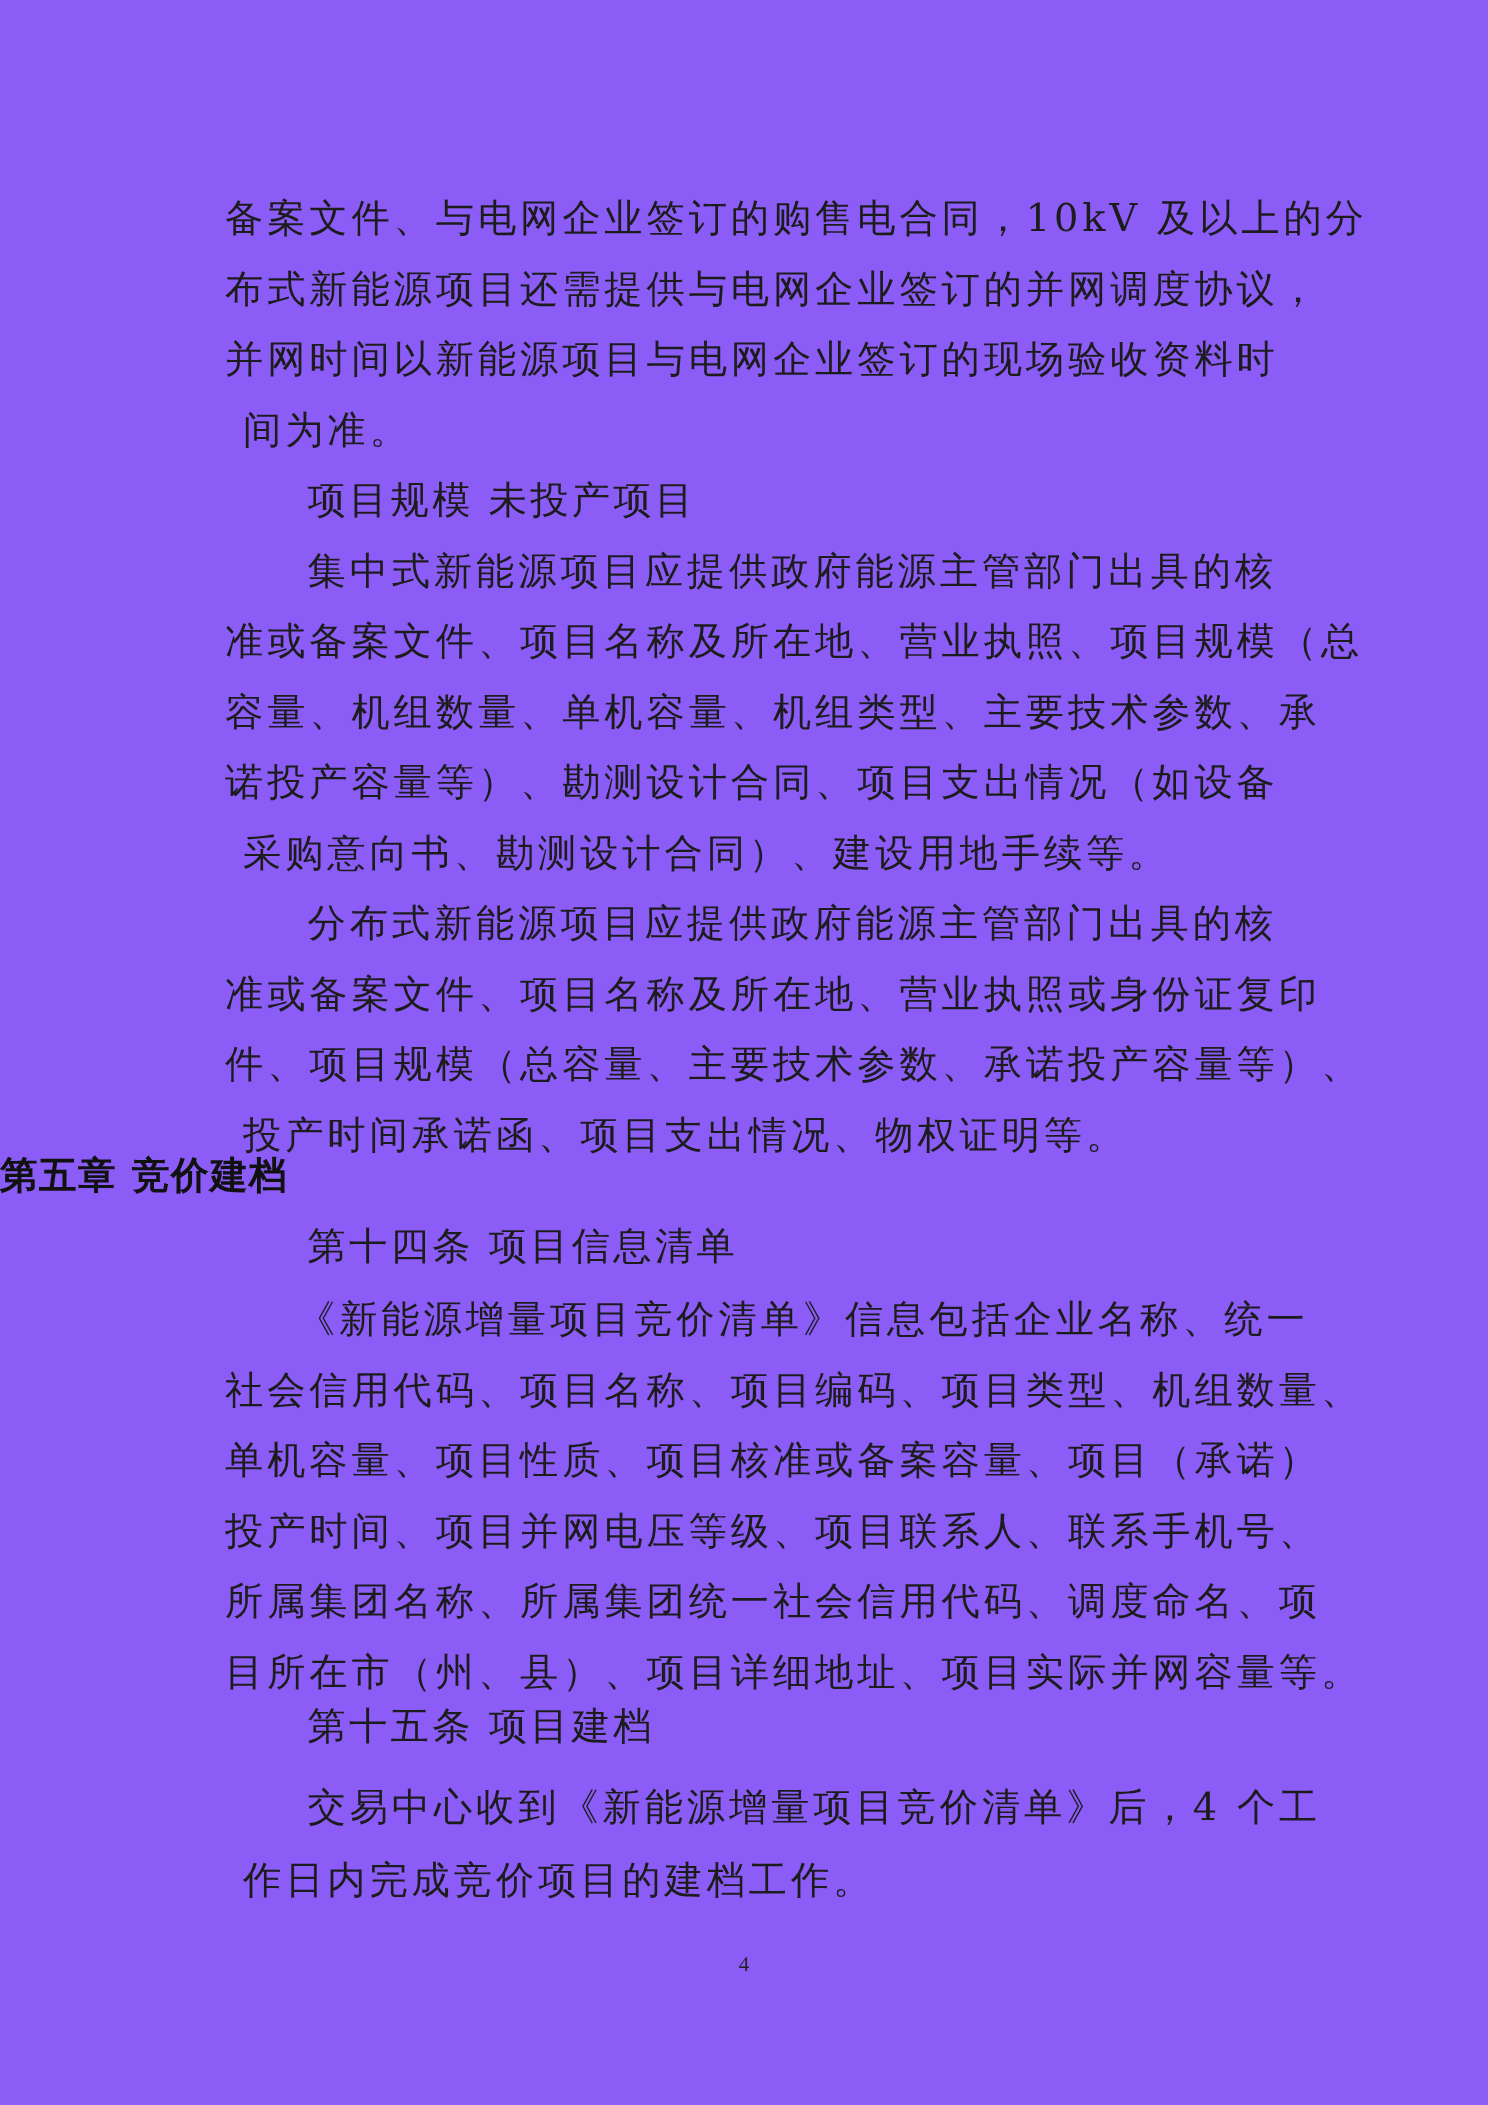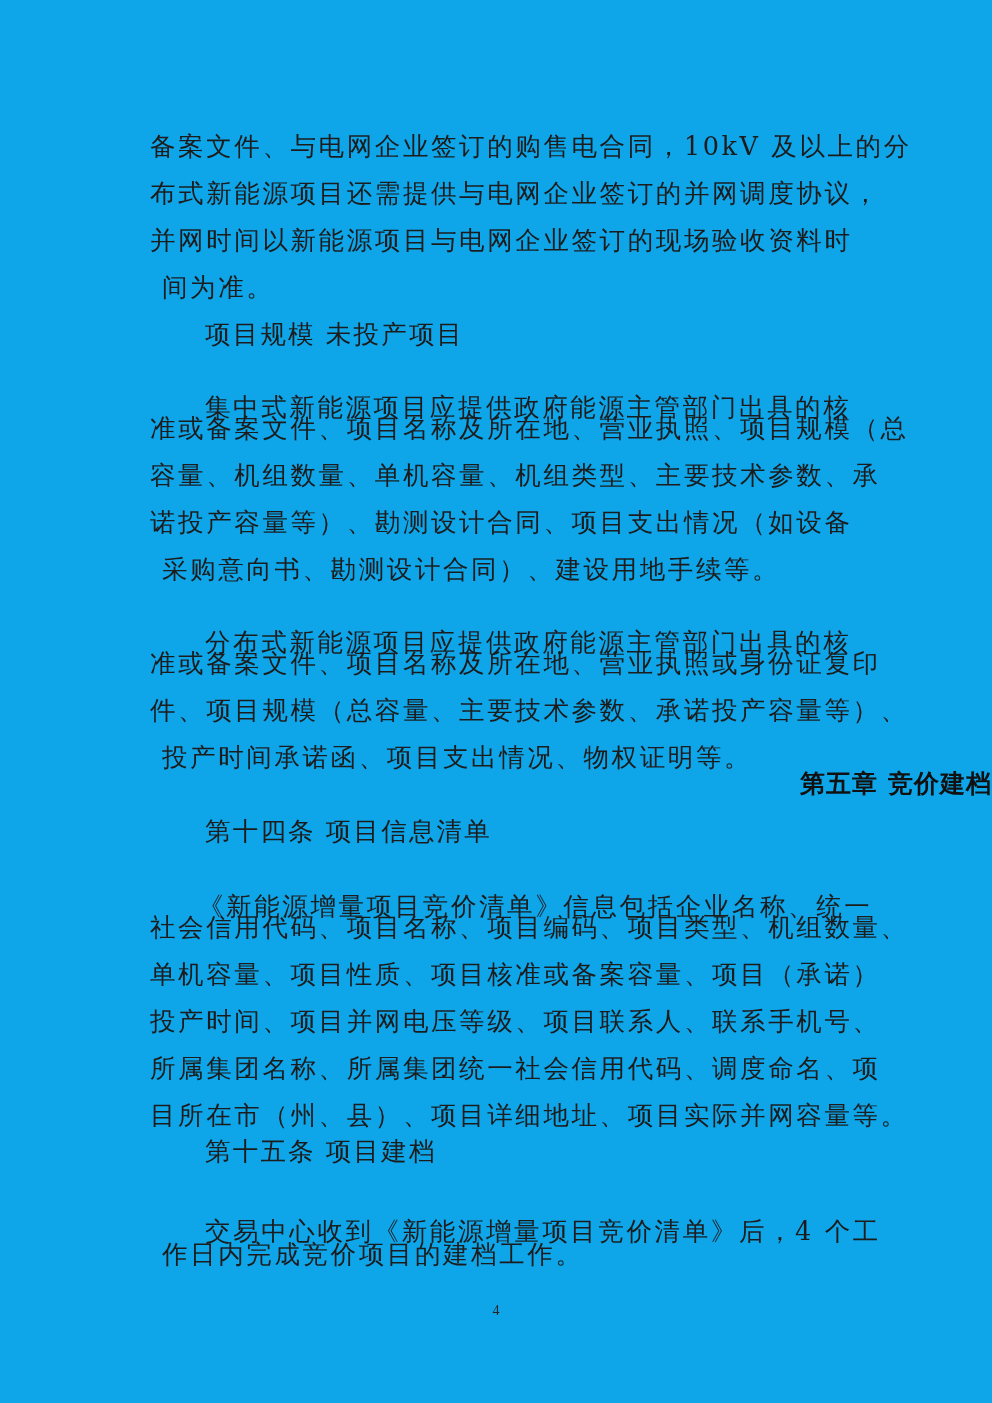--- a/index.html
+++ b/index.html
@@ -14,60 +14,59 @@
       overflow: hidden;
       font-family: "DejaVu Serif", "Liberation Serif", serif;
       color: #1a1a1a;
     }
     .page {
       position: absolute;
       left: 0;
       top: 0;
       width: 992px;
       height: 1403px;
-      background: #0ea5e9;
+      background: #8b5cf6;
     }
     .line {
       position: absolute;
       left: 150px;
       width: 692px;
       height: 40px;
       font-size: 25.5px;
       line-height: 40px;
       white-space: nowrap;
       letter-spacing: 2.6px;
       text-align: justify;
       text-align-last: justify;
       color: #1c1c1c;
     }
     .line.indent {
       left: 205px;
       width: 637px;
-      margin-top: 26px;
     }
     .line.last {
       text-align-last: left;
       margin-left: 12px;
     }
     .article-title {
       position: absolute;
       left: 205px;
       height: 40px;
       font-size: 25.5px;
       line-height: 40px;
       white-space: nowrap;
       letter-spacing: 2.2px;
       color: #1c1c1c;
     }
     .article-title .num { margin-right: 10px; }
     .chapter-title {
       position: absolute;
       left: 0;
       width: 992px;
-      text-align: right;
+      text-align: left;
       font-family: "DejaVu Sans", "Liberation Sans", sans-serif;
       font-weight: bold;
       font-size: 25px;
       line-height: 40px;
       height: 40px;
       letter-spacing: 1px;
       color: #111111;
     }
     .chapter-title .num { margin-right: 10px; }
     .page-number {

